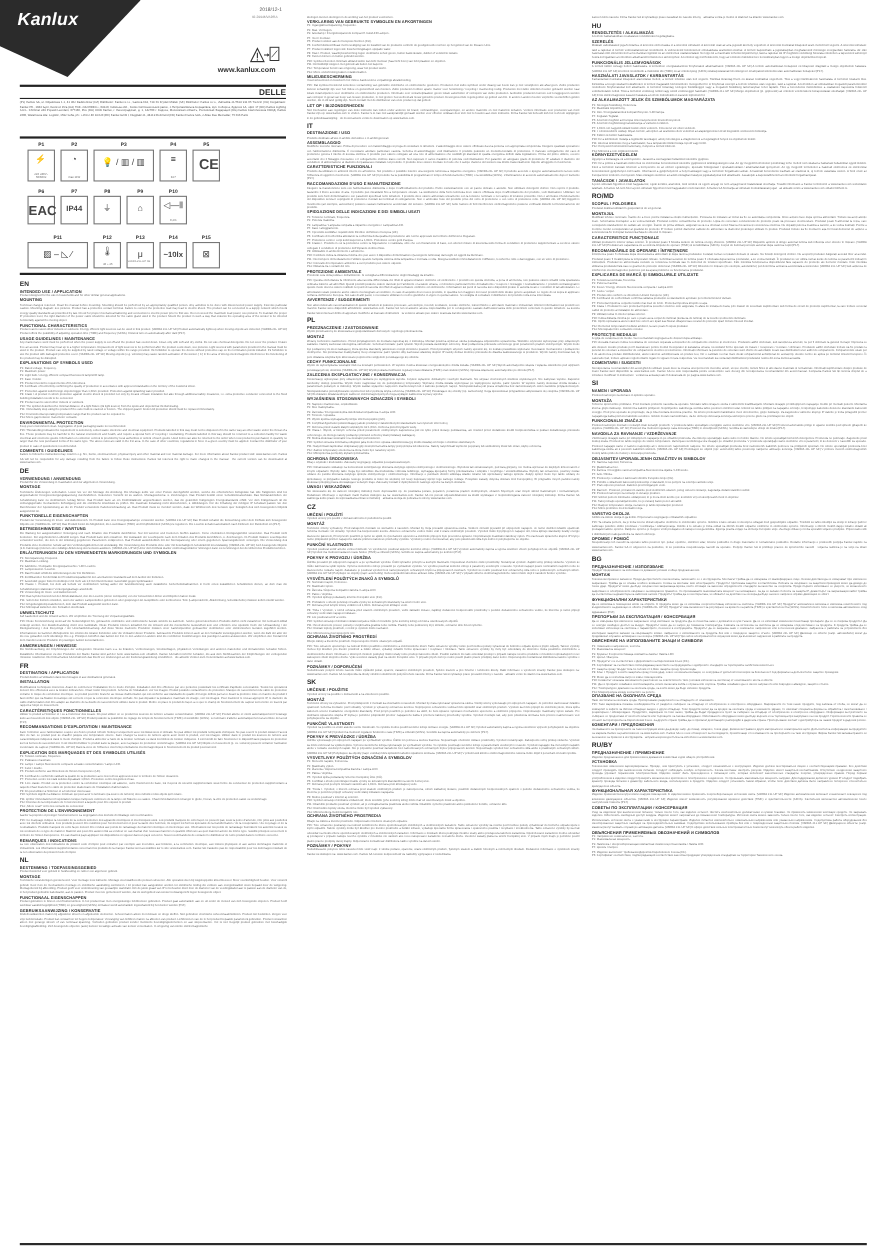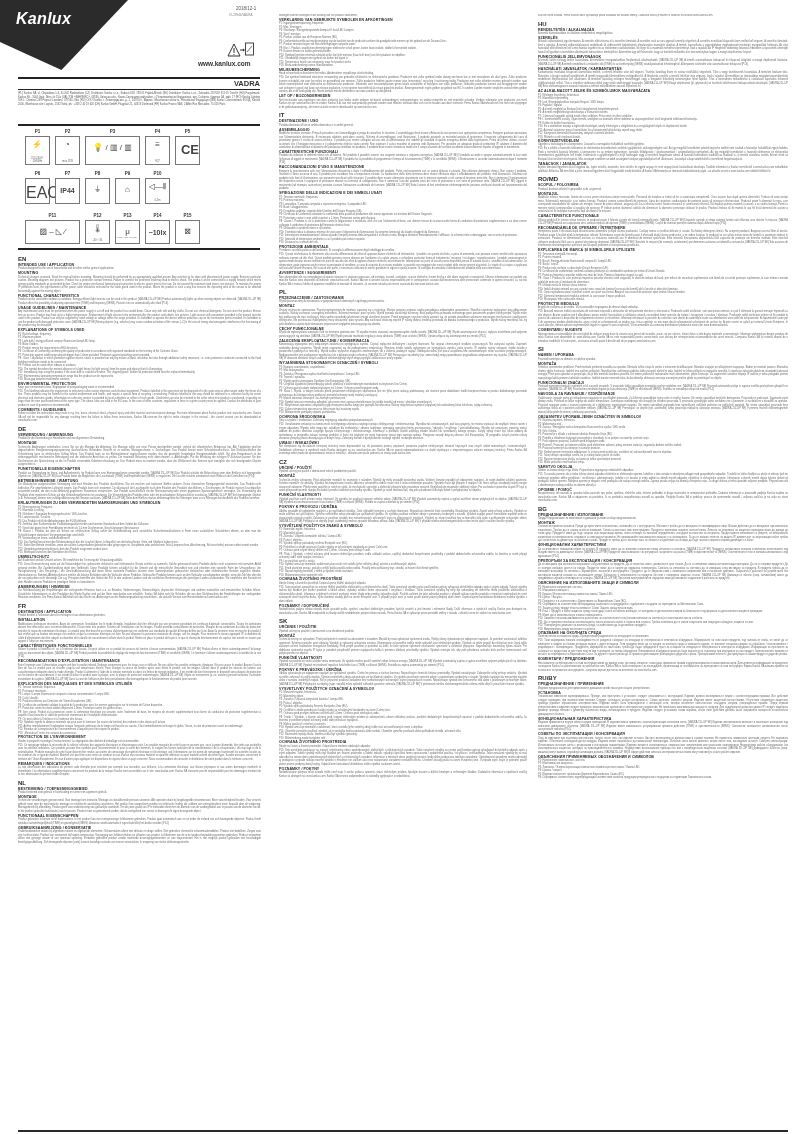--- a/index.html
+++ b/index.html
@@ -61,21 +61,21 @@
     <circle cx="8" cy="13.5" r="0.6" fill="#333"></circle>
     <line x1="14" y1="9" x2="18" y2="9" stroke="#333" stroke-width="1"></line>
     <polygon points="17,7.5 19,9 17,10.5" fill="#333"></polygon>
     <rect x="19.5" y="2" width="8" height="12" fill="none" stroke="#333" stroke-width="0.9"></rect>
     <line x1="21" y1="11" x2="26" y2="5" stroke="#333" stroke-width="0.7"></line>
   </svg>
 
   <div class="website">www.kanlux.com</div>
 
   <div class="rule-thick" style="top:77px;"></div>
-  <div class="product-name">VADRA</div>
+  <div class="product-name">DELLE</div>
   <div class="rule-thick" style="top:89px;height:1px;"></div>
 
   <div class="distributors">(PL) Kanlux SA, ul. Objazdowa 1-3, 41-902 Radzionków (CZ) Distributor: Kanlux s.r.o., Sadová 618, 738 01 Frýdek-Místek (SK) Distributor: Kanlux s.r.o., Zahradná 21/7618 911 05 Trenčín (HU) Forgalmazó: Kanlux Kft., 1044 Győr, Bécsi út 15/a (UA) ТОВ «КАНЛЮКС», 08130, Київська обл., Києво-Святошинський район, с.Петропавлівська Борщагівка, вул. Соборна, будинок 1А, офіс 17 (RO) Kanlux Lighting S.R.L. Chiminel 249 Popesti Leordeni, 077160, Ilfov (RU) ООО Kanlux, г. Ленинградская, д. 1, 142700 г. Видное, Московская область, Российская Федерация (BG) Кanlux Светотехника ЕООД, Kanlux 2000, Warehouse site: Logistic, 1592 Sofia, ph.: +359 2 40 19 620 (DE) Kanlux GmbH, Flugplatz 21, 44319 Dortmund (FR) Kanlux France SAS, 2 Allée Rue Mercadier, 75 016 Paris</div>
   <div class="rule-thick" style="top:124px;"></div>
 
   <div id="symbol-grid">
       <div class="icon-label" style="left: 25px; top: 129px; width: 25px;">P1</div>
       <div class="icon-cell" style="left: 25px; top: 136px; width: 25px; height: 29px;">
         <div class="icon-glyph" style="font-size: 8px; font-weight: normal; top: 3px;">⚡</div>
         <div class="icon-sub">220-240V~ 50/60Hz</div>
@@ -93,21 +93,21 @@
       <div class="icon-cell" style="left: 145px; top: 136px; width: 25px; height: 29px;">
         <div class="icon-glyph" style="font-size: 8px; font-weight: normal; top: 3px;">≡</div>
         <div class="icon-sub">E27</div>
       </div>
       <div class="icon-label" style="left: 175px; top: 129px; width: 25px;">P5</div>
       <div class="icon-cell" style="left: 175px; top: 136px; width: 25px; height: 29px;">
         <div class="icon-glyph" style="font-size: 13px; font-weight: bold; top: 5px; text-align: right;">CE</div>
       </div>
       <div class="icon-label" style="left: 25px; top: 171px; width: 25px;">P6</div>
       <div class="icon-cell" style="left: 25px; top: 178px; width: 25px; height: 26px;">
-        <div class="icon-glyph" style="font-size: 16px; font-weight: normal; top: 5px;">EAC</div>
+        <div class="icon-glyph" style="font-size: 12px; font-weight: bold; top: 5px;">EAC</div>
       </div>
       <div class="icon-label" style="left: 55px; top: 171px; width: 25px;">P7</div>
       <div class="icon-cell" style="left: 55px; top: 178px; width: 25px; height: 26px;">
         <div class="icon-glyph" style="font-size: 7px; font-weight: bold; top: 8px;">IP44</div>
       </div>
       <div class="icon-label" style="left: 85px; top: 171px; width: 25px;">P8</div>
       <div class="icon-cell" style="left: 85px; top: 178px; width: 25px; height: 26px;">
         <div class="icon-glyph" style="font-size: 8px; font-weight: normal; top: 6px;">⏚</div>
       </div>
       <div class="icon-label" style="left: 115px; top: 171px; width: 25px;">P9</div>

